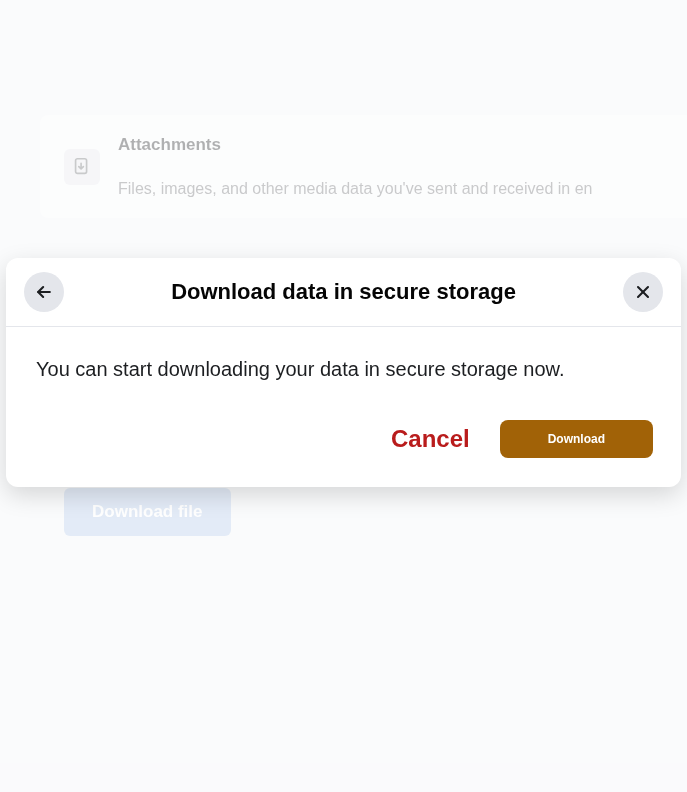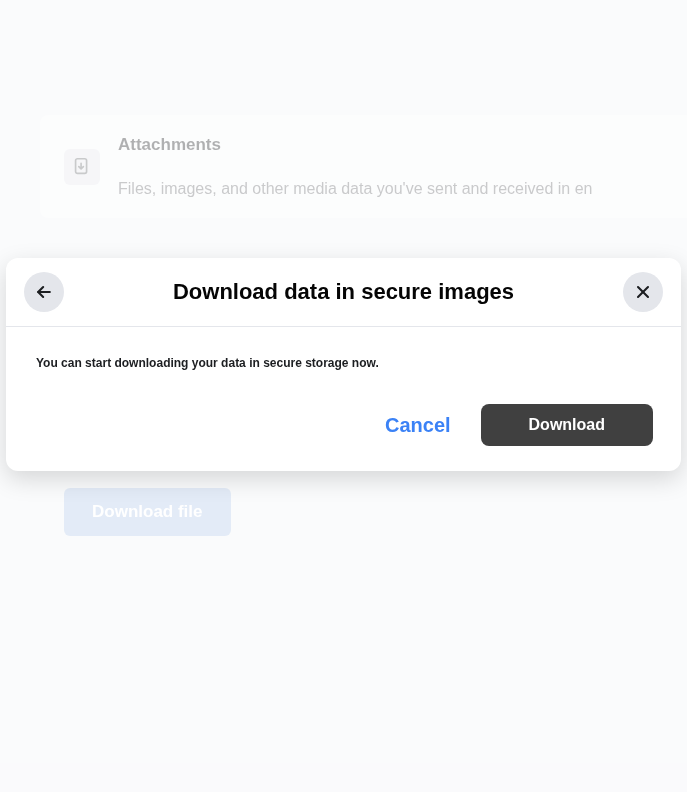--- a/index.html
+++ b/index.html
@@ -112,47 +112,46 @@
       flex: 1;
       text-align: center;
       font-size: 22px;
       font-weight: 700;
       color: #050505;
     }
     .modal-body {
       padding: 28px 30px 12px 30px;
     }
     .modal-message {
-      font-size: 12px;
+      font-size: 20px;
       color: #1c1e21;
       line-height: 1.4;
-      font-weight: bold;
     }
     .modal-footer {
       display: flex;
       justify-content: flex-end;
       align-items: center;
       gap: 12px;
       padding: 20px 28px 24px 28px;
     }
     .cancel-btn {
       background: transparent;
       border: none;
-      color: #3b82f6;
-      font-size: 20px;
+      color: #b91c1c;
+      font-size: 24px;
       font-weight: 600;
       padding: 10px 18px;
       cursor: pointer;
       border-radius: 6px;
     }
     .download-btn {
-      background: #404040;
+      background: #a16207;
       color: #fff;
       border: none;
-      font-size: 16px;
+      font-size: 12px;
       font-weight: 600;
       padding: 12px 48px;
       border-radius: 8px;
       cursor: pointer;
     }
   </style>
 </head>
 <body>
 
 <div class="background-content">
@@ -175,21 +174,21 @@
 <div class="backdrop"></div>
 
 <div class="modal">
   <div class="modal-header">
     <button class="icon-btn">
       <svg viewBox="0 0 24 24" fill="none" stroke="#1c1e21" stroke-width="2.5" stroke-linecap="round" stroke-linejoin="round">
         <path d="M19 12H5"></path>
         <path d="M11 18L5 12L11 6"></path>
       </svg>
     </button>
-    <div class="modal-title">Download data in secure images</div>
+    <div class="modal-title">Download data in secure storage</div>
     <button class="icon-btn">
       <svg viewBox="0 0 24 24" fill="none" stroke="#1c1e21" stroke-width="2.5" stroke-linecap="round">
         <path d="M6 6L18 18"></path>
         <path d="M18 6L6 18"></path>
       </svg>
     </button>
   </div>
   <div class="modal-body">
     <div class="modal-message">You can start downloading your data in secure storage now.</div>
   </div>

